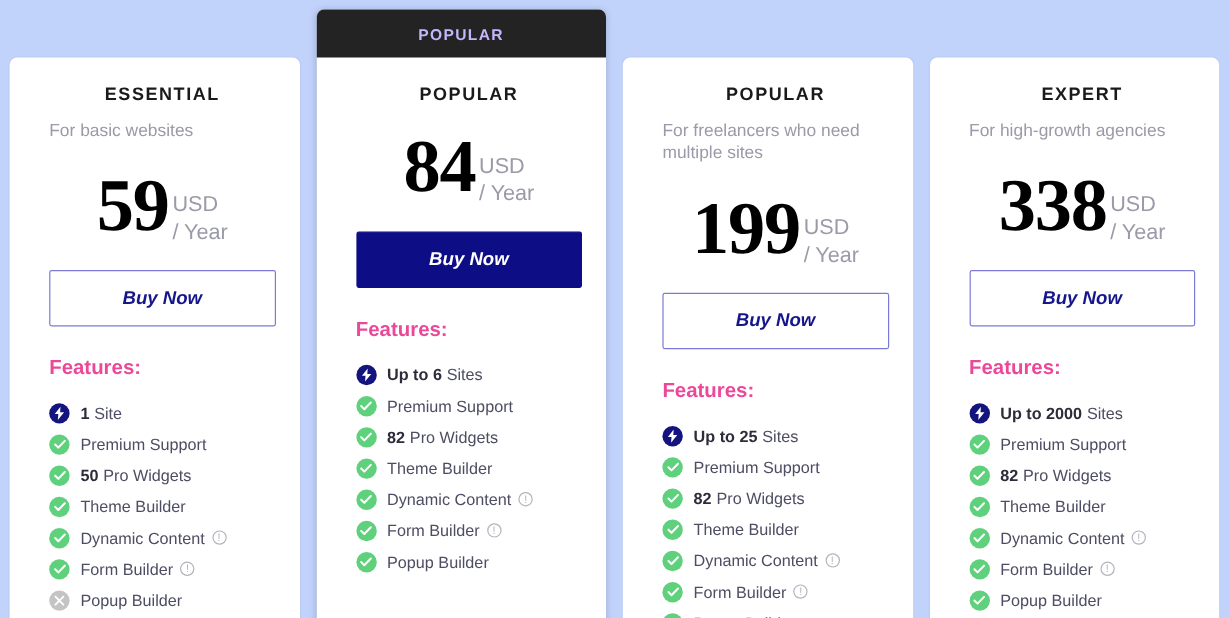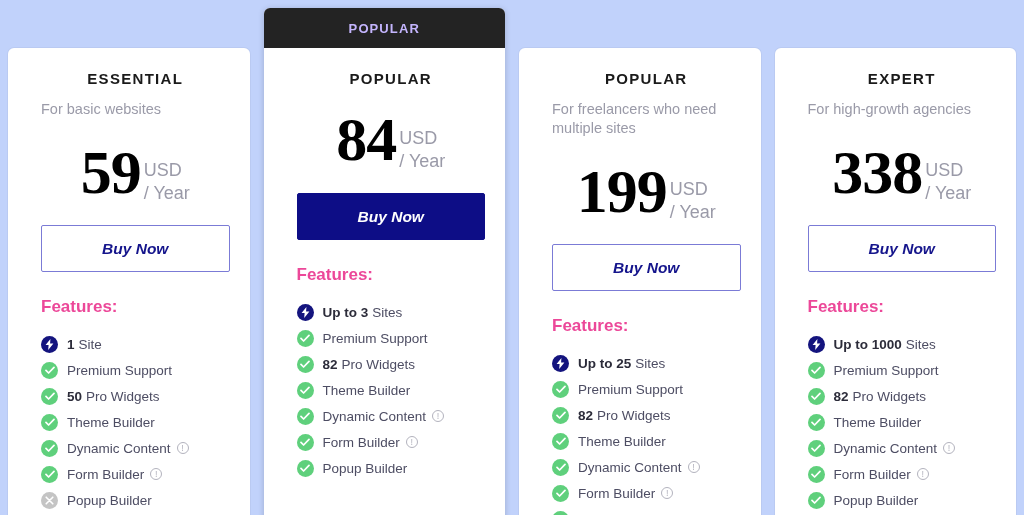--- a/index.html
+++ b/index.html
@@ -274,21 +274,21 @@
         </div>
         <div class="buy-btn solid">Buy Now</div>
         <div class="features-label">Features:</div>
         <ul class="features">
           <li class="feature">
             <span class="fic bolt">
               <svg width="9" height="11" viewBox="0 0 9 11">
                 <path d="M5.4 0L0.6 6.1h3.0L3.2 11 8.4 4.6H5.1L5.4 0z" fill="#ffffff"></path>
               </svg>
             </span>
-            <span class="f-strong">Up to 3</span>
+            <span class="f-strong">Up to 6</span>
             <span>Sites</span>
           </li>
           <li class="feature">
             <span class="fic check">
               <svg width="10" height="9" viewBox="0 0 10 9">
                 <path d="M1 4.4L3.6 7 9 1.4" fill="none" stroke="#ffffff" stroke-width="1.7" stroke-linecap="round" stroke-linejoin="round"></path>
               </svg>
             </span>
             <span>Premium Support</span>
           </li>
@@ -422,21 +422,21 @@
         </div>
         <div class="buy-btn">Buy Now</div>
         <div class="features-label">Features:</div>
         <ul class="features">
           <li class="feature">
             <span class="fic bolt">
               <svg width="9" height="11" viewBox="0 0 9 11">
                 <path d="M5.4 0L0.6 6.1h3.0L3.2 11 8.4 4.6H5.1L5.4 0z" fill="#ffffff"></path>
               </svg>
             </span>
-            <span class="f-strong">Up to 1000</span>
+            <span class="f-strong">Up to 2000</span>
             <span>Sites</span>
           </li>
           <li class="feature">
             <span class="fic check">
               <svg width="10" height="9" viewBox="0 0 10 9">
                 <path d="M1 4.4L3.6 7 9 1.4" fill="none" stroke="#ffffff" stroke-width="1.7" stroke-linecap="round" stroke-linejoin="round"></path>
               </svg>
             </span>
             <span>Premium Support</span>
           </li>

